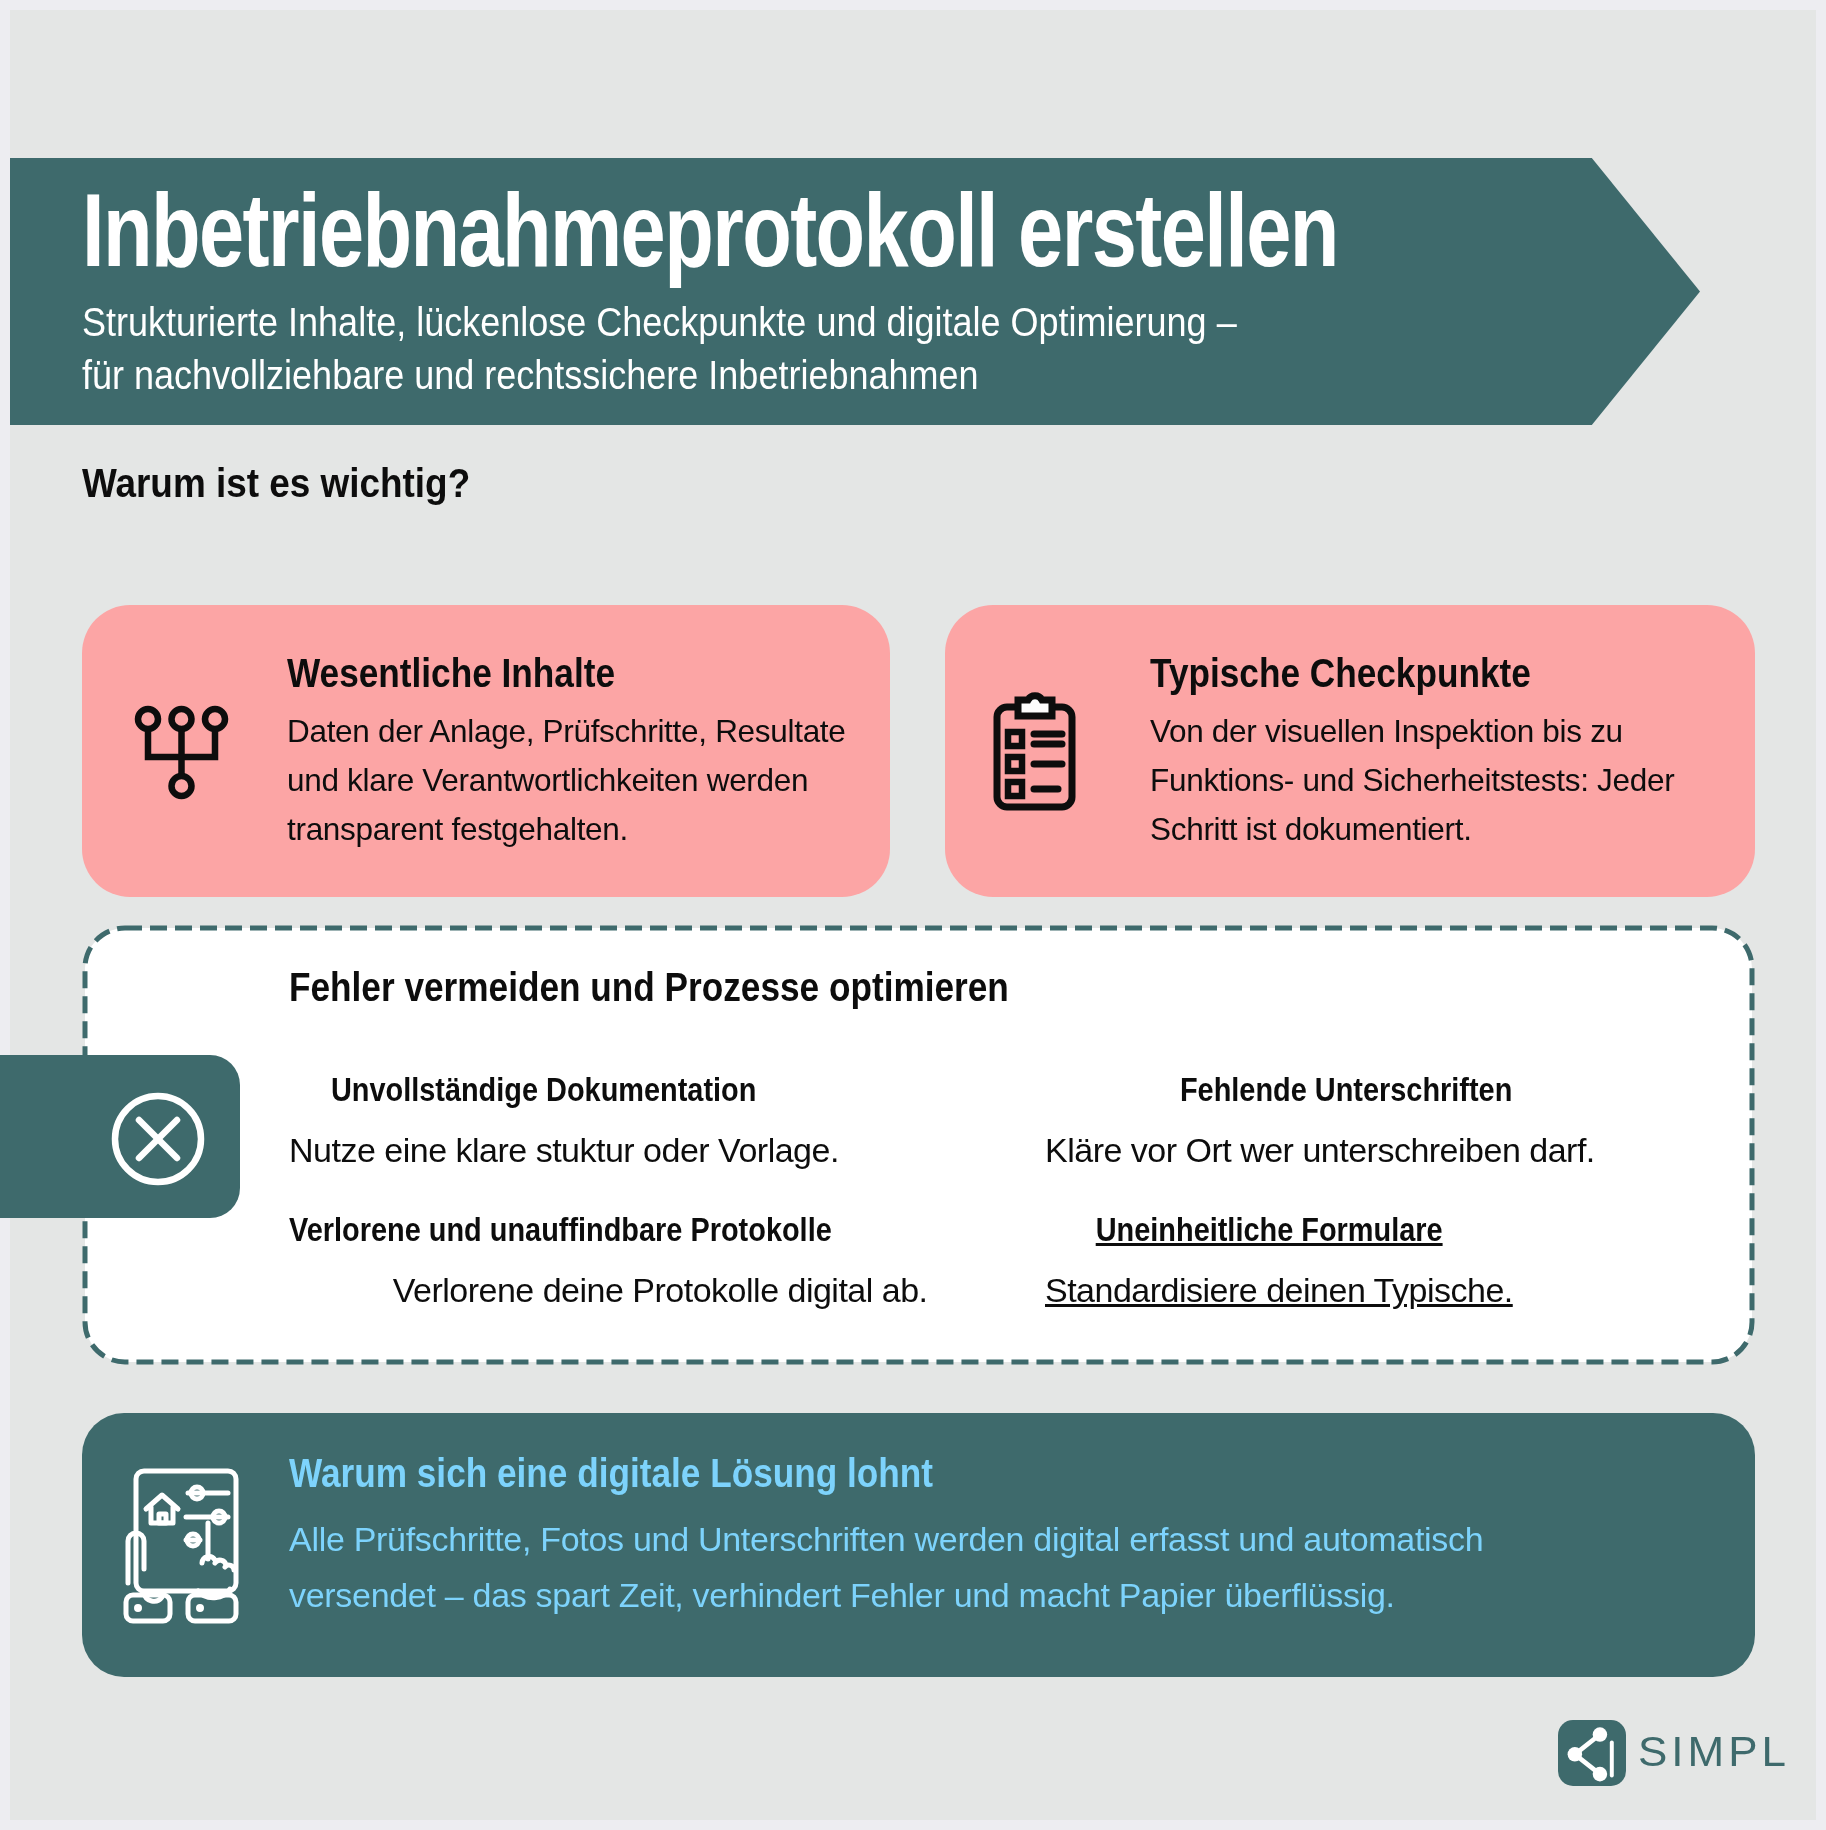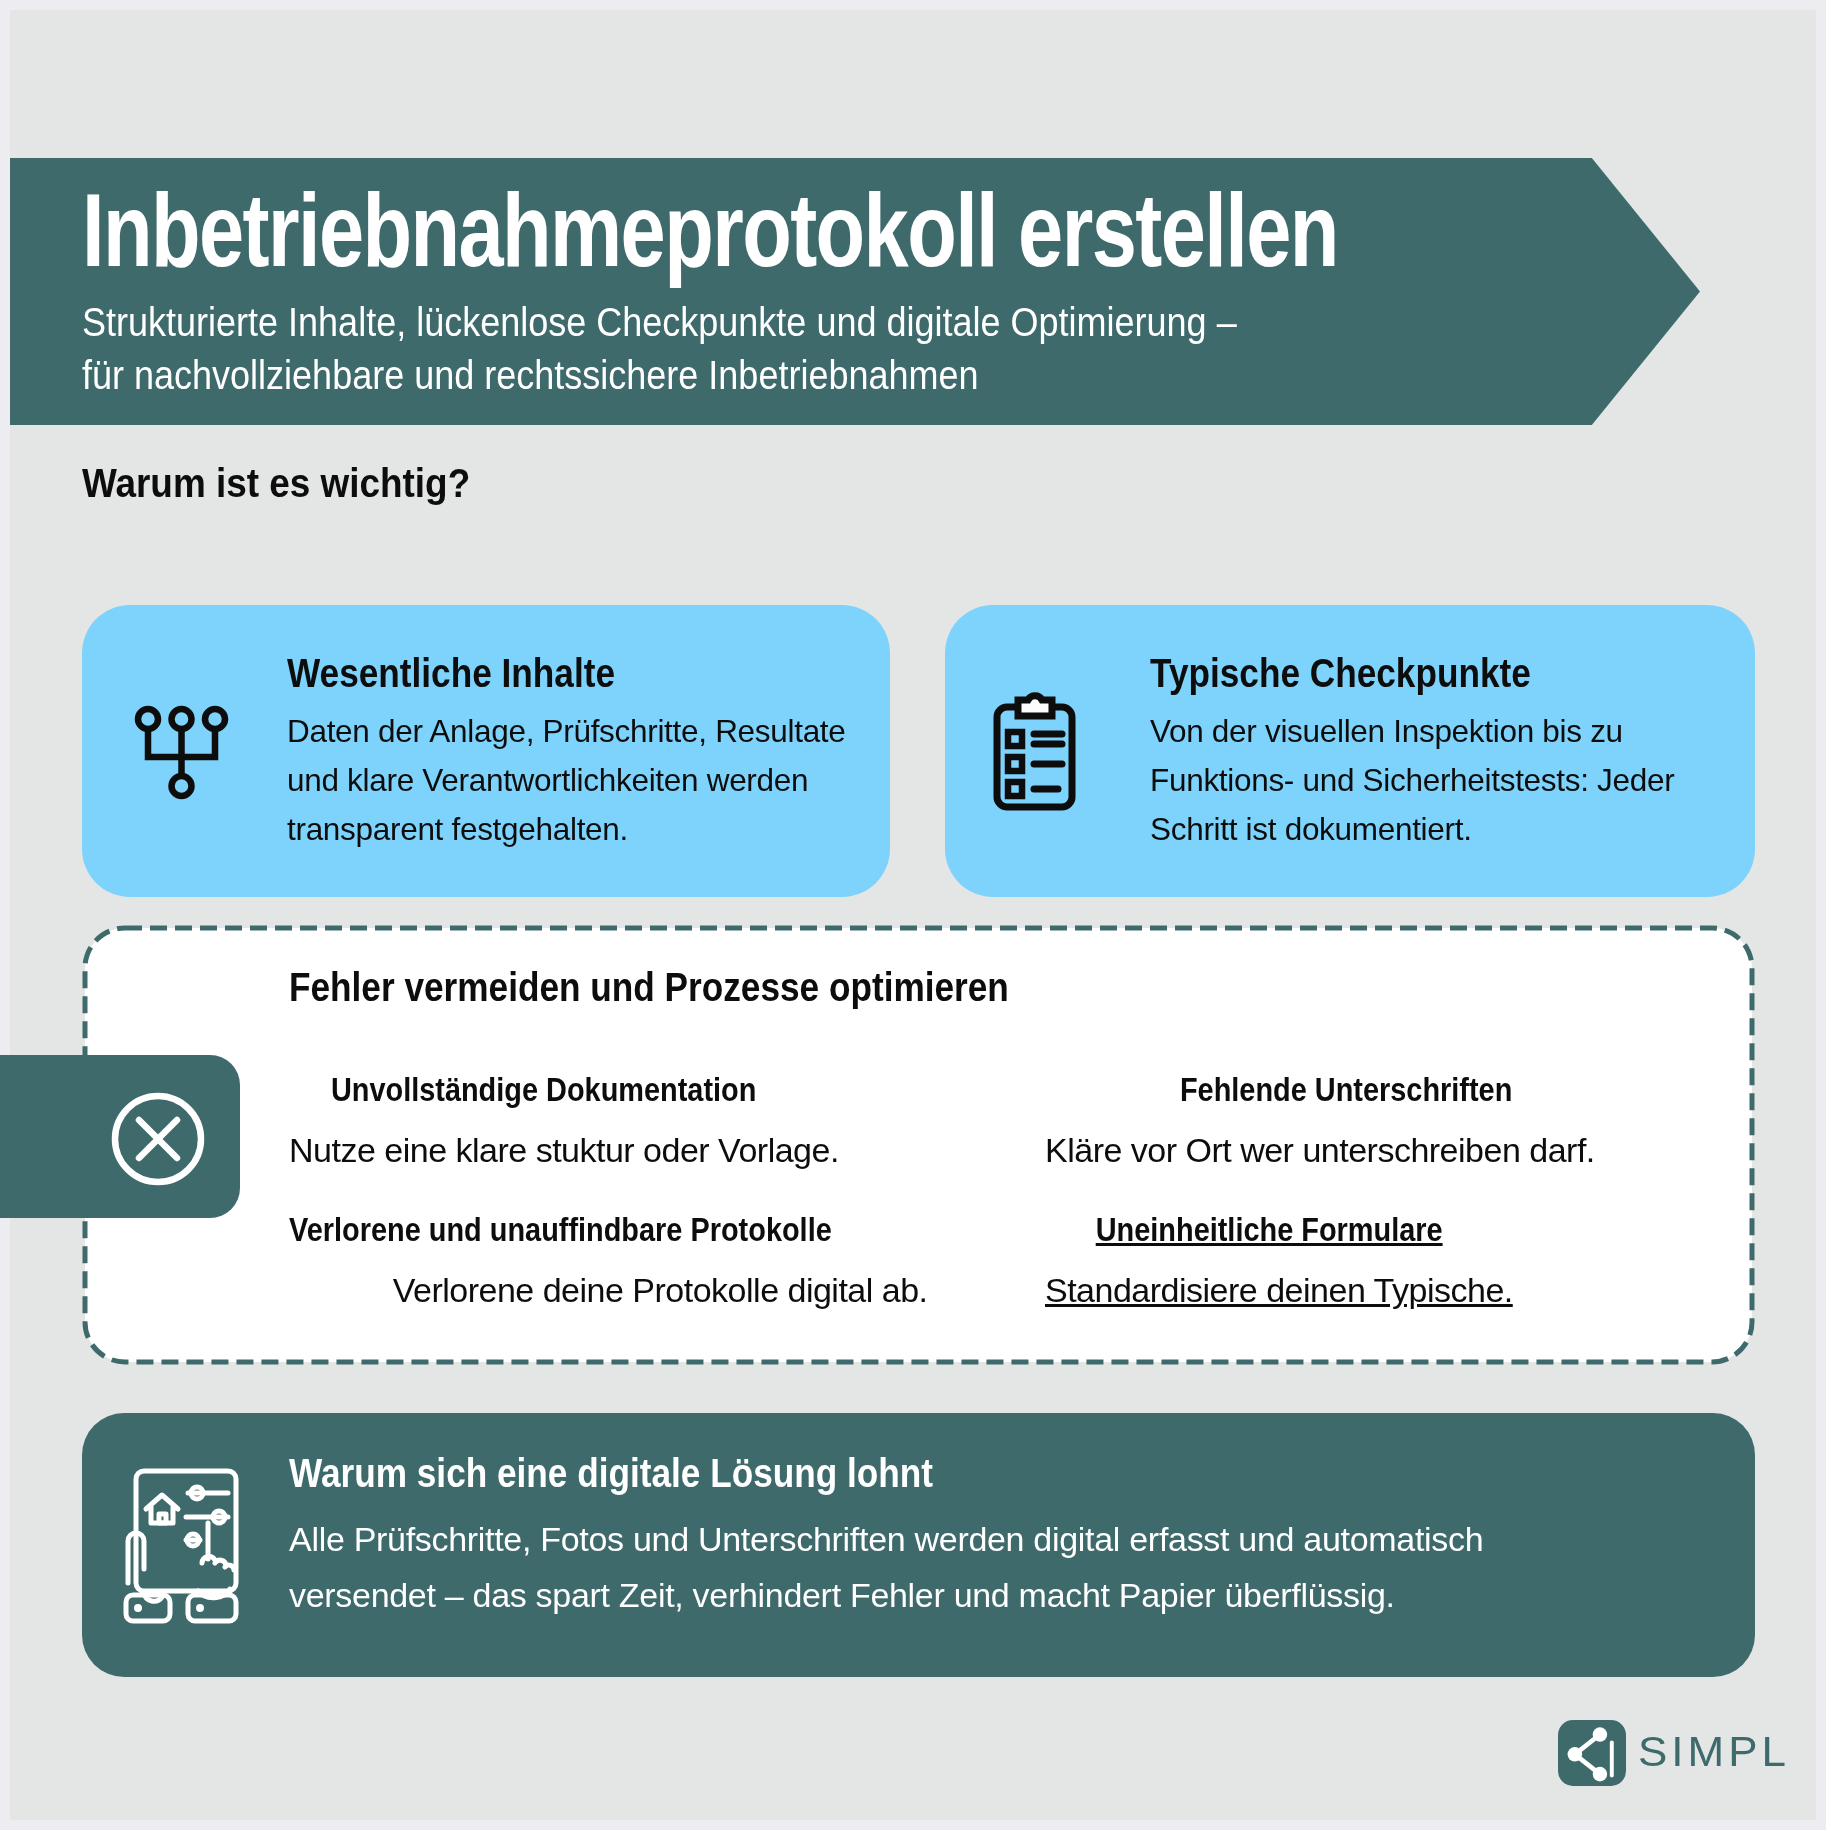--- a/index.html
+++ b/index.html
@@ -36,21 +36,21 @@
     font-size:41px; font-weight:bold;
     transform:scaleX(0.9); transform-origin:0 0; white-space:nowrap;
   }
   .why-text {
     position:absolute; left:72px; top:508px;
     font-size:34px; letter-spacing:-0.5px; white-space:nowrap;
   }
 
   
   .card {
-    position:absolute; top:595px; height:292px; background:#7dd3fc;
+    position:absolute; top:595px; height:292px; background:#fca5a5;
     border-radius:48px;
   }
   .card-1 { left:72px;  width:808px; }
   .card-2 { left:935px; width:810px; }
   .card-icon-1 { position:absolute; left:52px; top:100px; width:95px;  height:95px; }
   .card-icon-2 { position:absolute; left:45px; top:86px;  width:90px;  height:122px; }
   .card-title {
     position:absolute; left:205px; top:46px;
     font-size:40px; font-weight:bold;
     transform:scaleX(0.88); transform-origin:0 0; white-space:nowrap;
@@ -82,21 +82,21 @@
   .mi-3 { left:963px; top:285px;text-decoration:underline; }
   .x-tab {
     position:absolute; left:-10px; top:1045px; width:240px; height:163px;
     background:#3e6a6c; border-radius:0 30px 30px 0;
   }
   .x-tab svg { position:absolute; left:110px; top:36px; }
 
   
   .digital {
     position:absolute; left:72px; top:1403px; width:1673px; height:264px;
-    background:#3e6a6c; border-radius:42px; color:#ffffff;
+    background:#3e6a6c; border-radius:42px; color:#7dd3fc;
   }
   .digital-icon { position:absolute; left:34px; top:50px; width:128px; height:168px; }
   .digital-heading {
     position:absolute; left:207px; top:38px;
     font-size:40px; font-weight:bold;
     transform:scaleX(0.88); transform-origin:0 0; white-space:nowrap;
   }
   .digital-text {
     position:absolute; left:207px; top:98px;
     font-size:34px; line-height:1.66; letter-spacing:-0.3px; white-space:pre-line;

